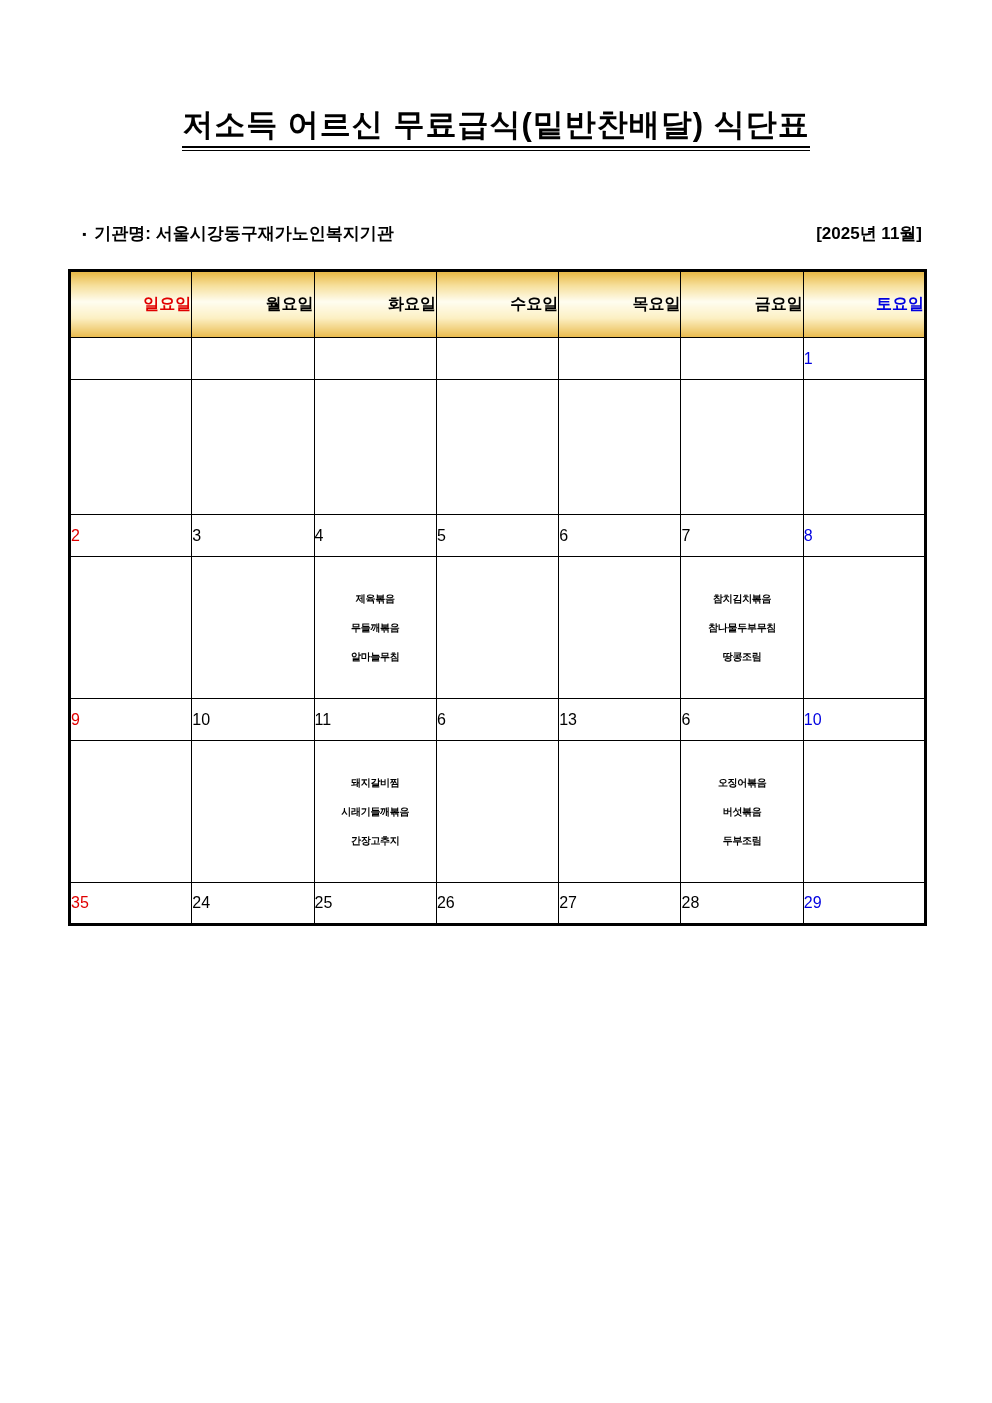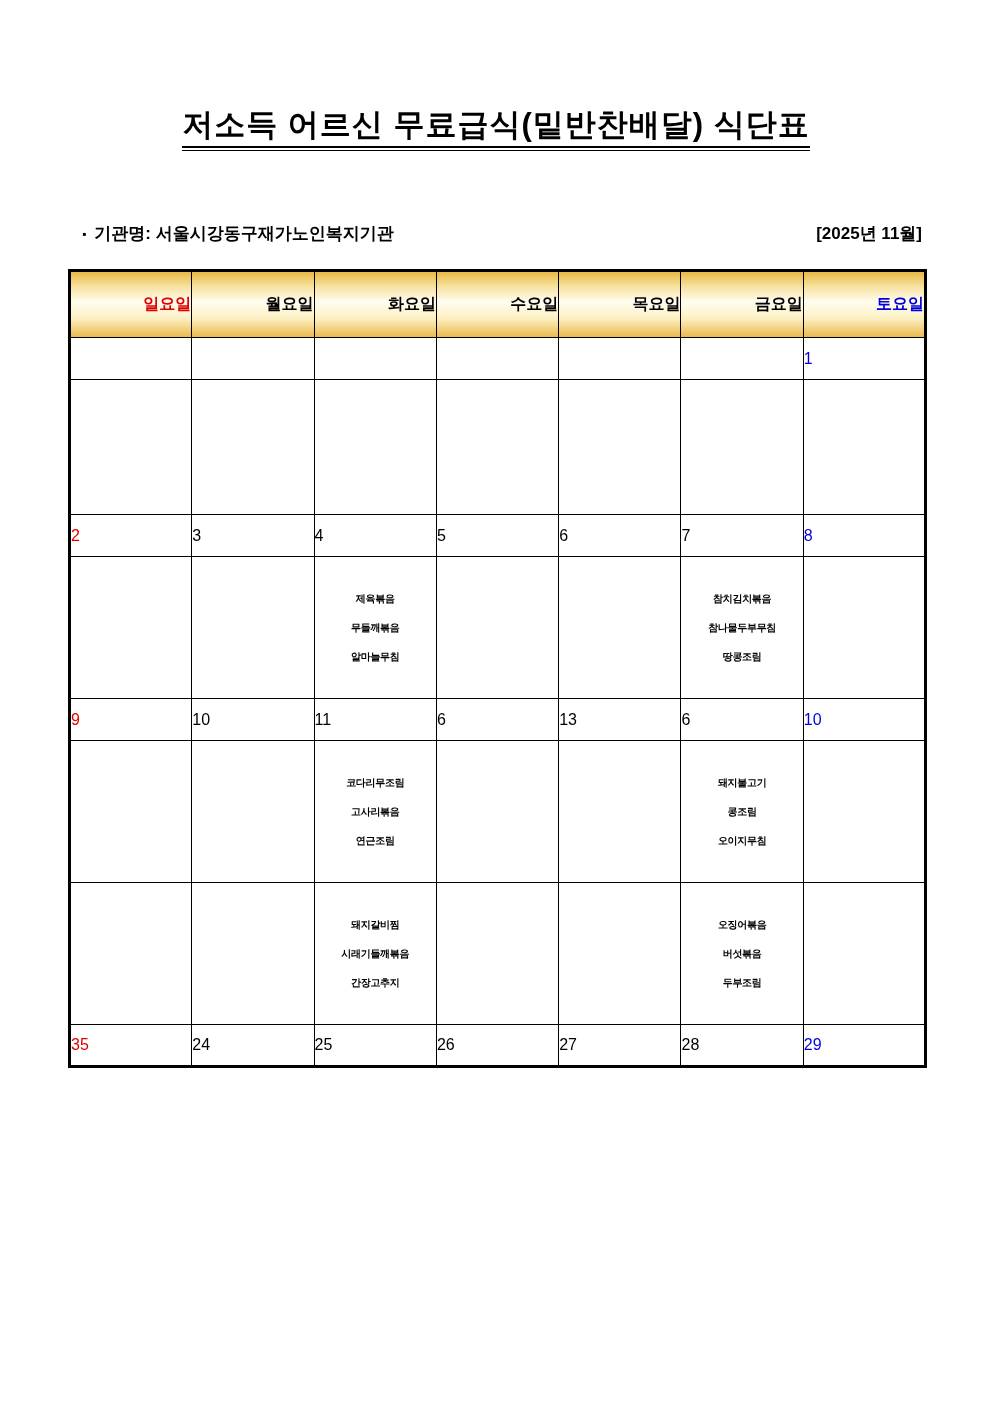--- a/index.html
+++ b/index.html
@@ -174,33 +174,20 @@
 
     <tr class="date-row">
       <td class="sun">9</td>
       <td>10</td>
       <td>11</td>
       <td>6</td>
       <td>13</td>
       <td>6</td>
       <td class="sat">10</td>
     </tr>
-    <tr class="menu-row">
-      <td></td>
-      <td></td>
-      <td>코다리무조림
-고사리볶음
-연근조림</td>
-      <td></td>
-      <td></td>
-      <td>돼지불고기
-콩조림
-오이지무침</td>
-      <td></td>
-    </tr>
 
     <tr class="menu-row">
       <td></td>
       <td></td>
       <td>돼지갈비찜
 시래기들깨볶음
 간장고추지</td>
       <td></td>
       <td></td>
       <td>오징어볶음

